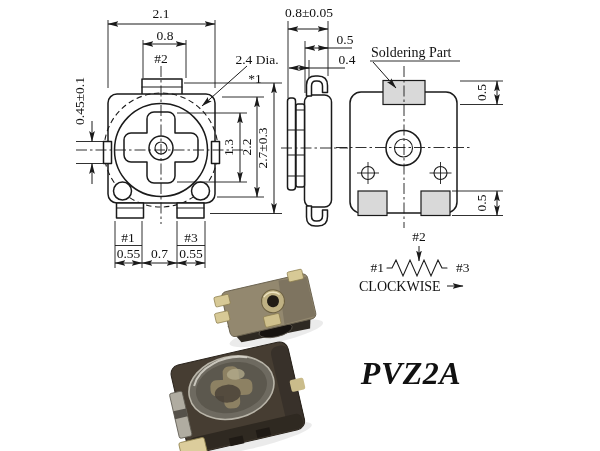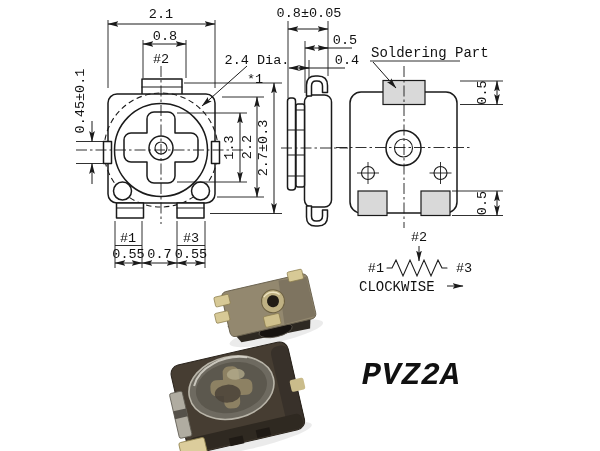--- a/index.html
+++ b/index.html
@@ -1,17 +1,17 @@
 <!DOCTYPE html>
 <html><head>
 <meta charset="utf-8">
 <style>
   html,body{margin:0;padding:0;background:#fff;}
   .canvas{width:600px;height:451px;background:#ffffff;position:relative;overflow:hidden;
-          font-family:Liberation Mono, monospace;}
+          font-family:Liberation Serif, serif;}
   svg{display:block;}
   .ln  {stroke:#1a1a1a;stroke-width:1.5;fill:#ffffff;stroke-linejoin:round;stroke-linecap:round;}
   .lnn {stroke:#1a1a1a;stroke-width:1.5;fill:none;stroke-linejoin:round;stroke-linecap:round;}
   .det {stroke:#1a1a1a;stroke-width:1.1;fill:none;stroke-linecap:round;}
   .dim {stroke:#1a1a1a;stroke-width:1;fill:none;}
   .ext {stroke:#1a1a1a;stroke-width:0.9;fill:none;}
   .cl  {stroke:#1a1a1a;stroke-width:0.9;fill:none;stroke-dasharray:11 3 2.5 3;}
   .dash{stroke:#1a1a1a;stroke-width:1.1;fill:none;stroke-dasharray:5.5 3.5;}
   .dtxt{font-size:13.5px;fill:#111;}
   .stxt{font-size:14px;fill:#111;}

